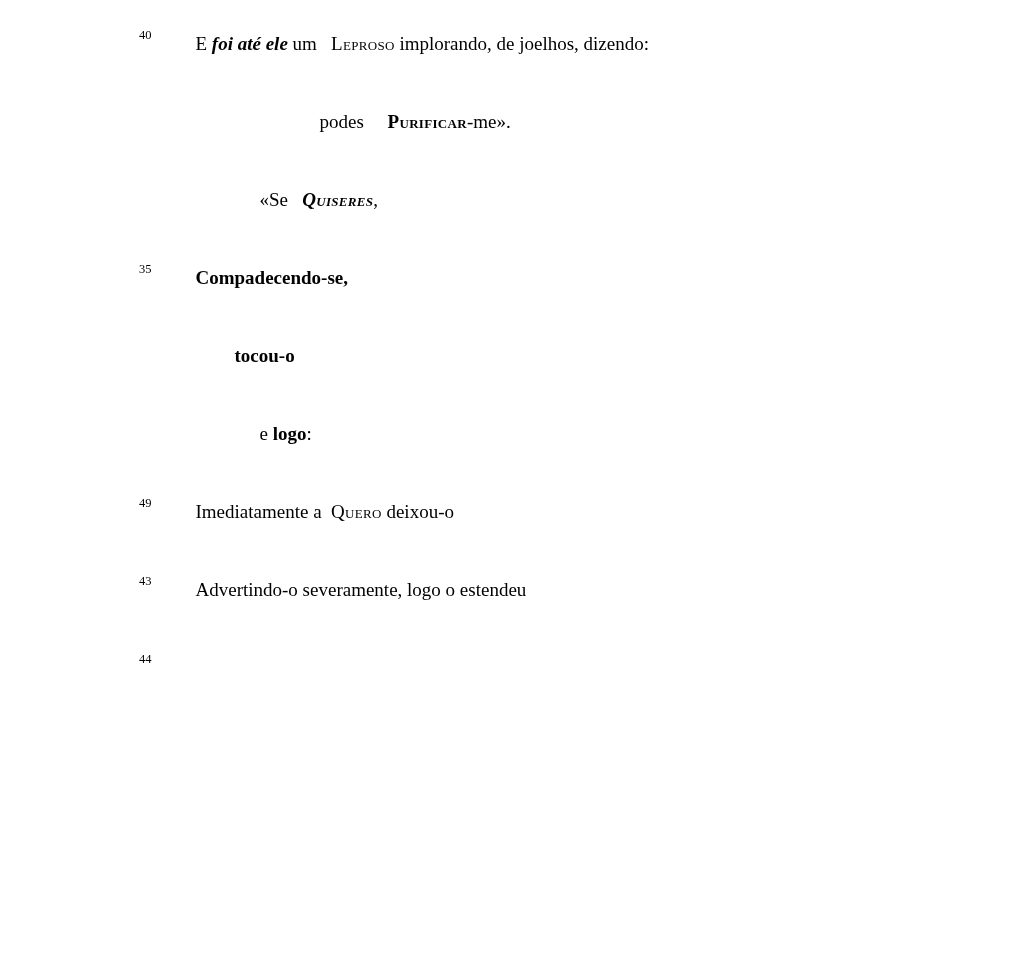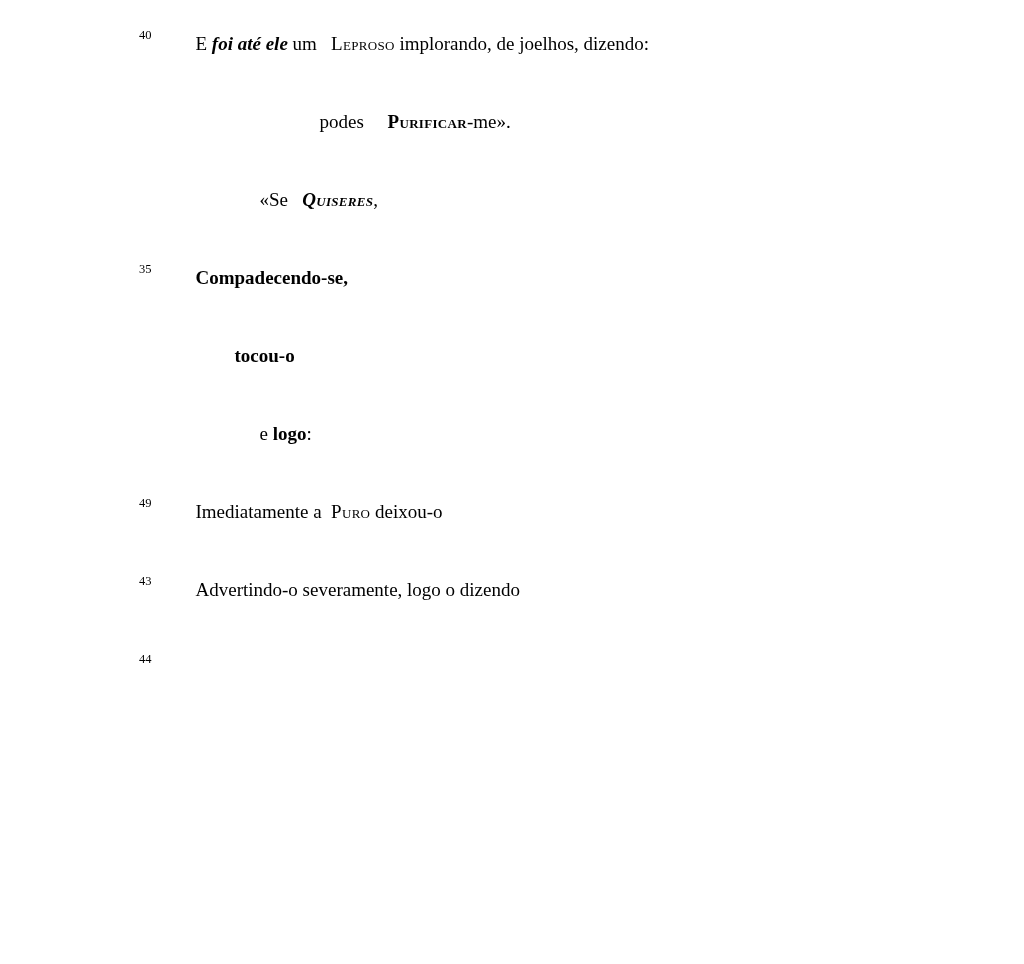--- a/index.html
+++ b/index.html
@@ -75,26 +75,26 @@
       <span class="r-b">tocou-o</span>
     </div>
 
     <div class="vline ind-d">
       <span class="r-n">e </span><span class="r-b">logo</span><span class="r-n">:</span>
     </div>
 
 
 
     <div class="vline ind-a">
-      <sup>49</sup><span class="r-n">Imediatamente a  </span><span class="r-sci">Puro</span><span class="r-n"> deixou-o</span>
+      <sup>49</sup><span class="r-n">Imediatamente a  </span><span class="r-sci">Quero</span><span class="r-n"> deixou-o</span>
     </div>
 
 
     <div class="vline ind-a">
-      <sup>43</sup><span class="r-n">Advertindo-o severamente, logo o dizendo</span>
+      <sup>43</sup><span class="r-n">Advertindo-o severamente, logo o estendeu</span>
     </div>
 
     <div class="vline ind-g">
       <sup>44</sup>
     </div>
 
   </div>
 
 </div>
 

